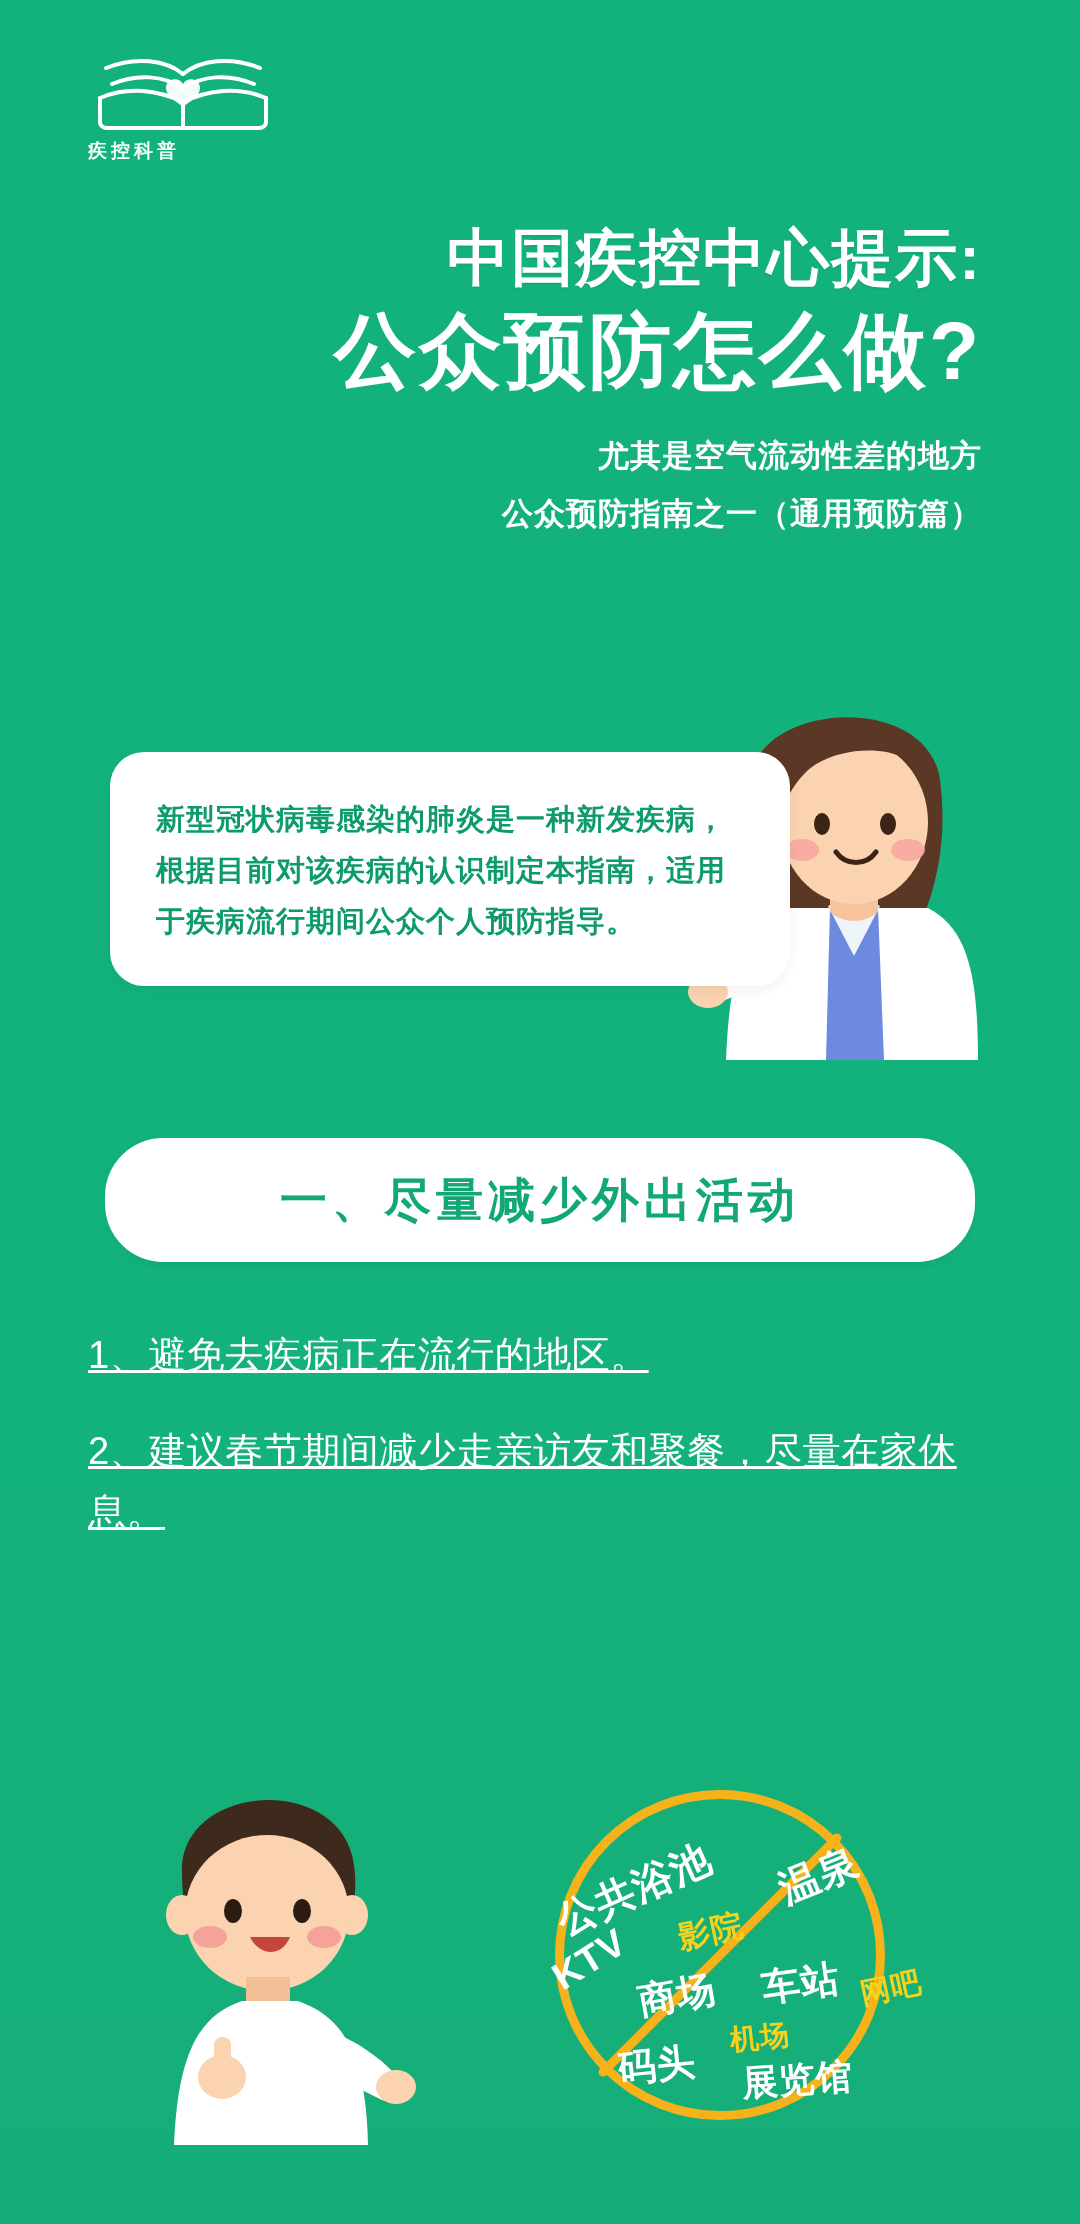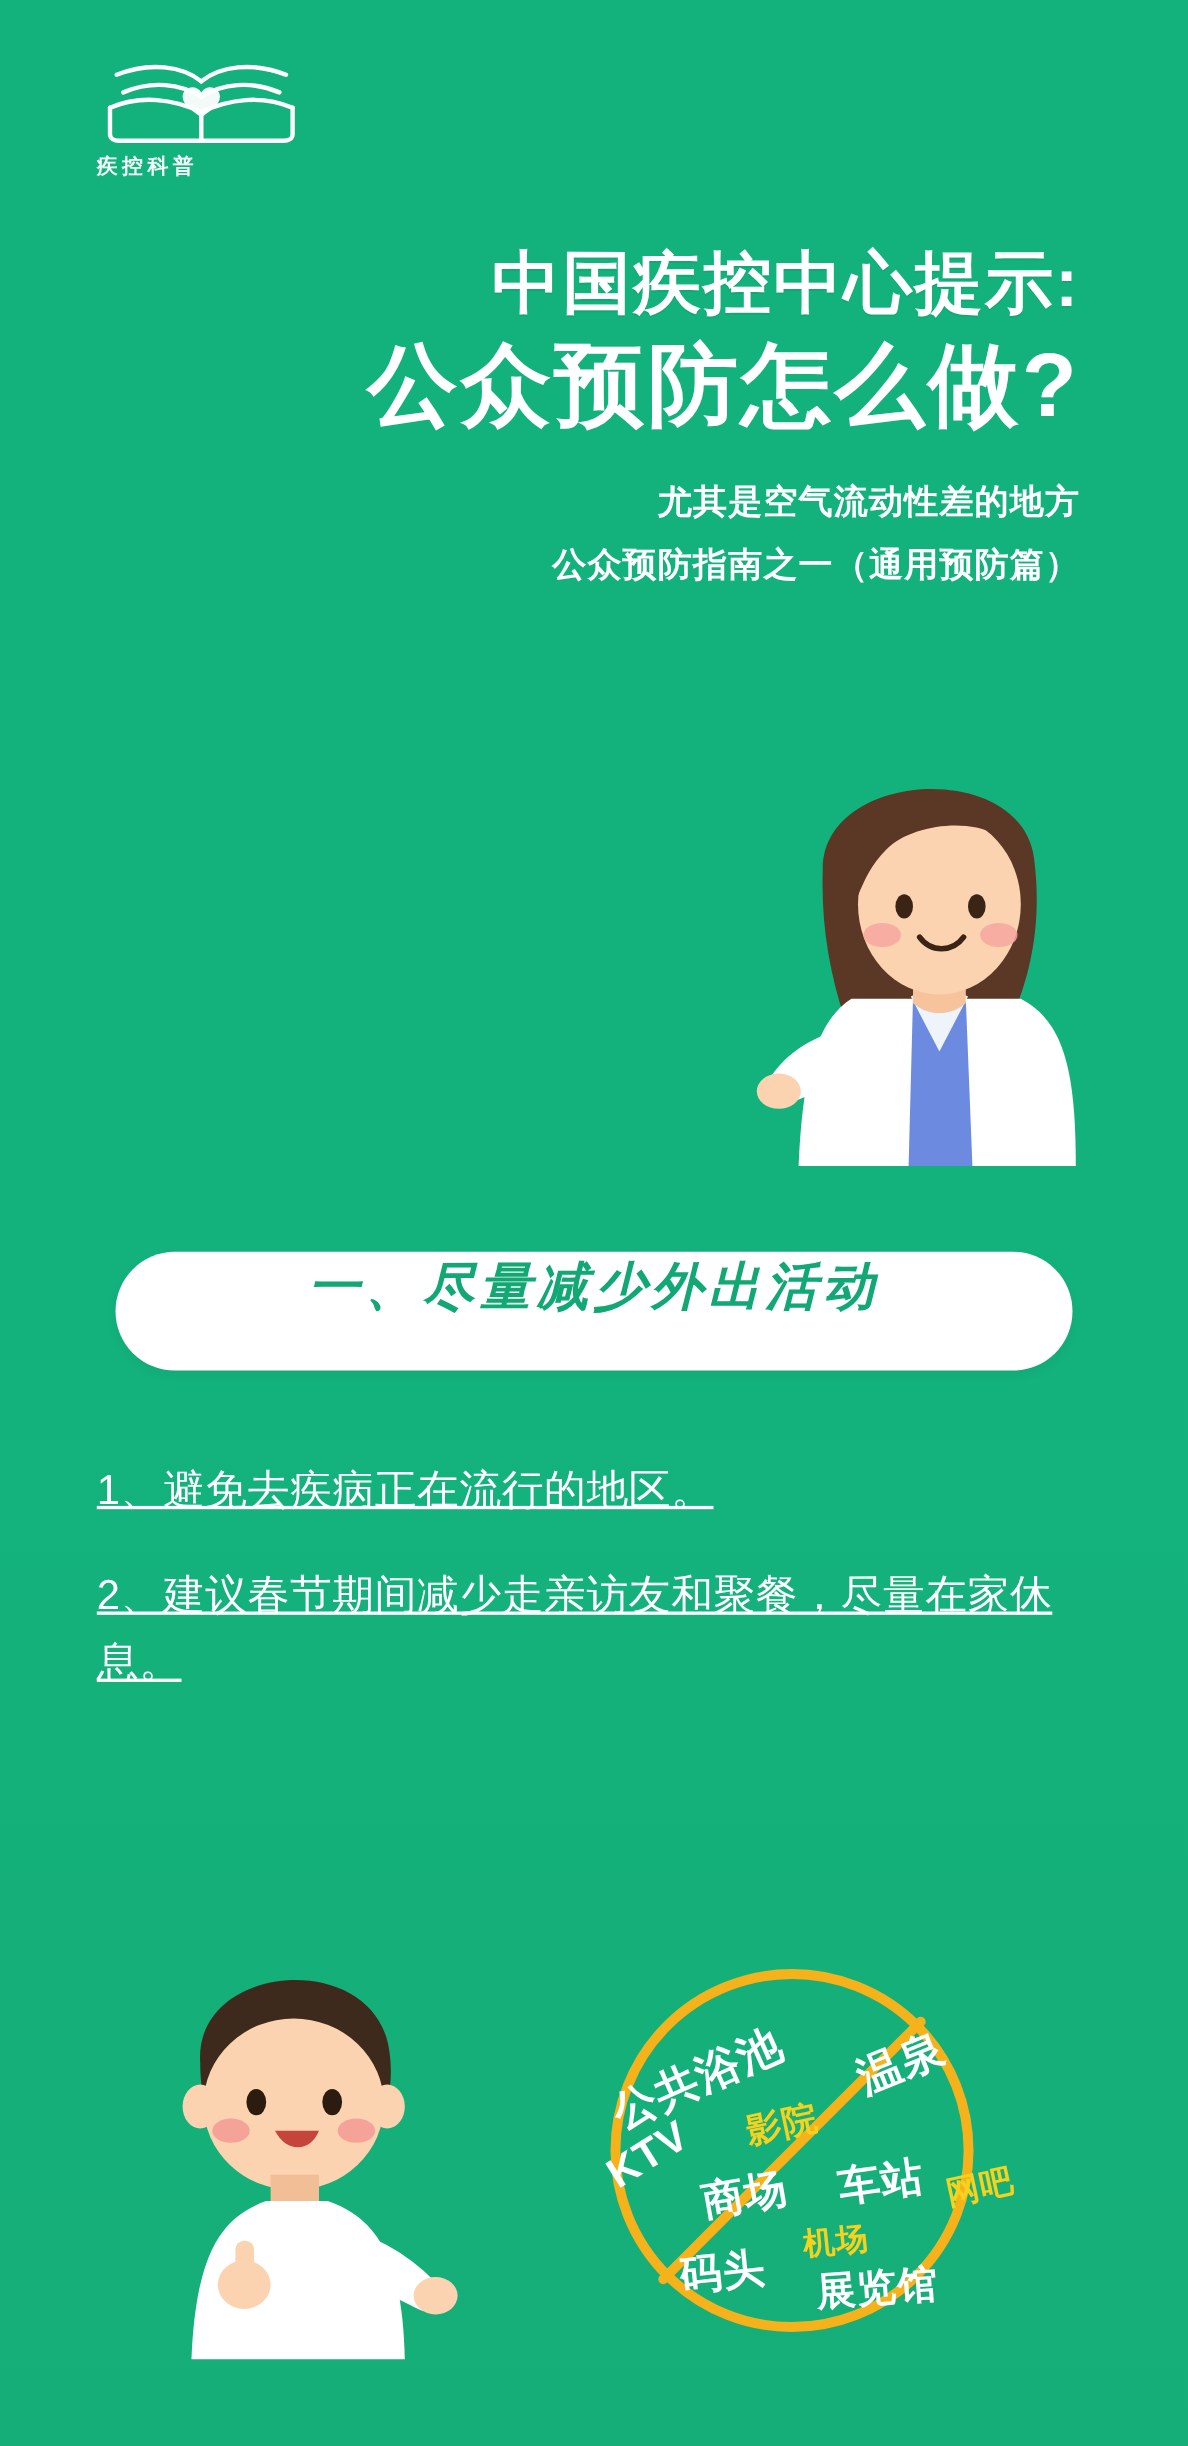--- a/index.html
+++ b/index.html
@@ -107,27 +107,26 @@
     line-height: 1.75;
     letter-spacing: 1px;
   }
 
   
   .section-pill {
     position: absolute;
     left: 105px;
     top: 1138px;
     width: 870px;
-    height: 108px;
+    height: 124px;
     background: #ffffff;
     border-radius: 58px;
     display: flex;
-    align-items: flex-start;
+    align-items: center;
     box-shadow: 0 4px 10px rgba(0,0,0,0.05);
-    font-style: italic;
   }
   .section-pill span {
     display: block;
     width: 100%;
     text-align: center;
     color: #12A873;
     font-size: 47px;
     font-weight: 900;
     letter-spacing: 5px;
   }
@@ -251,20 +250,23 @@
 
     <ellipse cx="124" cy="210" rx="17" ry="11" fill="#F6A6A0" opacity=".85"></ellipse>
     <ellipse cx="230" cy="210" rx="17" ry="11" fill="#F6A6A0" opacity=".85"></ellipse>
 
     <path d="M158 212 C168 226, 188 226, 198 212" stroke="#3B2415" stroke-width="5" fill="none" stroke-linecap="round"></path>
 
     <path d="M100 292 C62 300, 36 318, 22 340 C14 354, 26 368, 42 362 C66 352, 88 344, 112 342 Z" fill="#ffffff"></path>
     <ellipse cx="30" cy="352" rx="20" ry="16" fill="#FBD3B0"></ellipse>
   </svg>
 
+  <div class="intro-card">
+    <p>新型冠状病毒感染的肺炎是一种新发疾病，根据目前对该疾病的认识制定本指南，适用于疾病流行期间公众个人预防指导。</p>
+  </div>
 
   <div class="section-pill">
     <span>一、尽量减少外出活动</span>
   </div>
 
   <div class="body-list">
     <div class="body-item">1、避免去疾病正在流行的地区。</div>
     <div class="body-item">2、建议春节期间减少走亲访友和聚餐，尽量在家休息。</div>
   </div>
 

